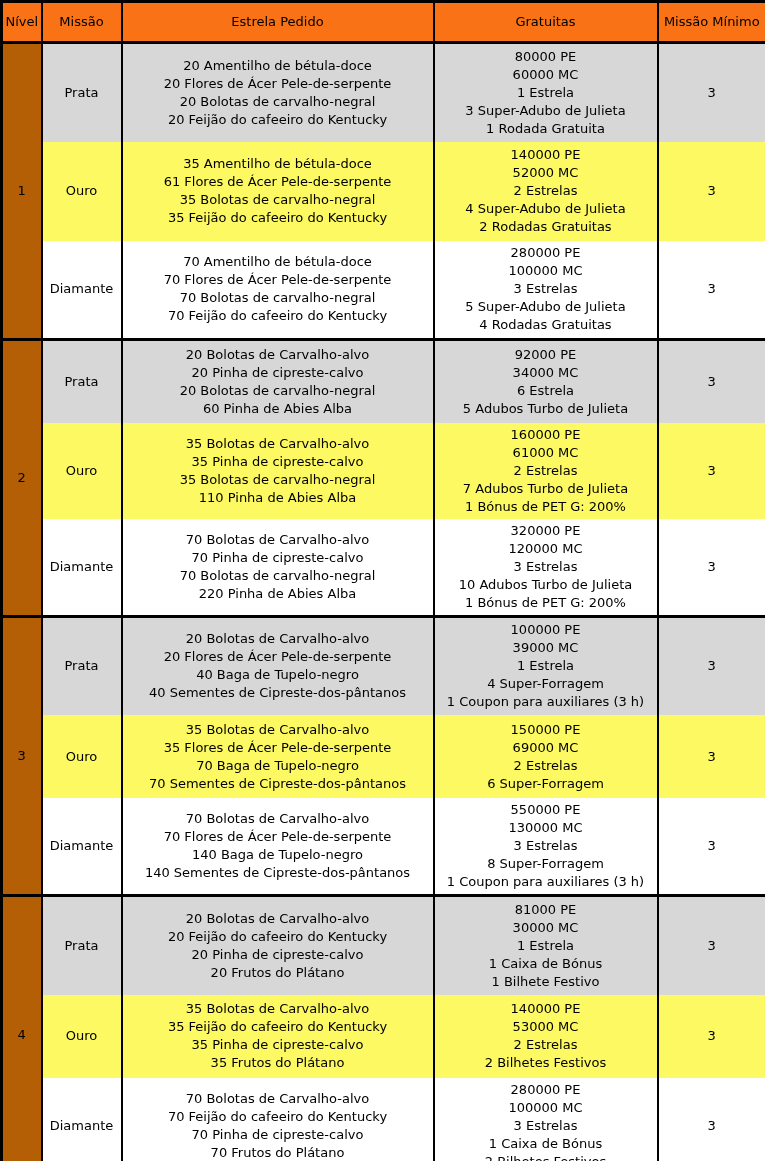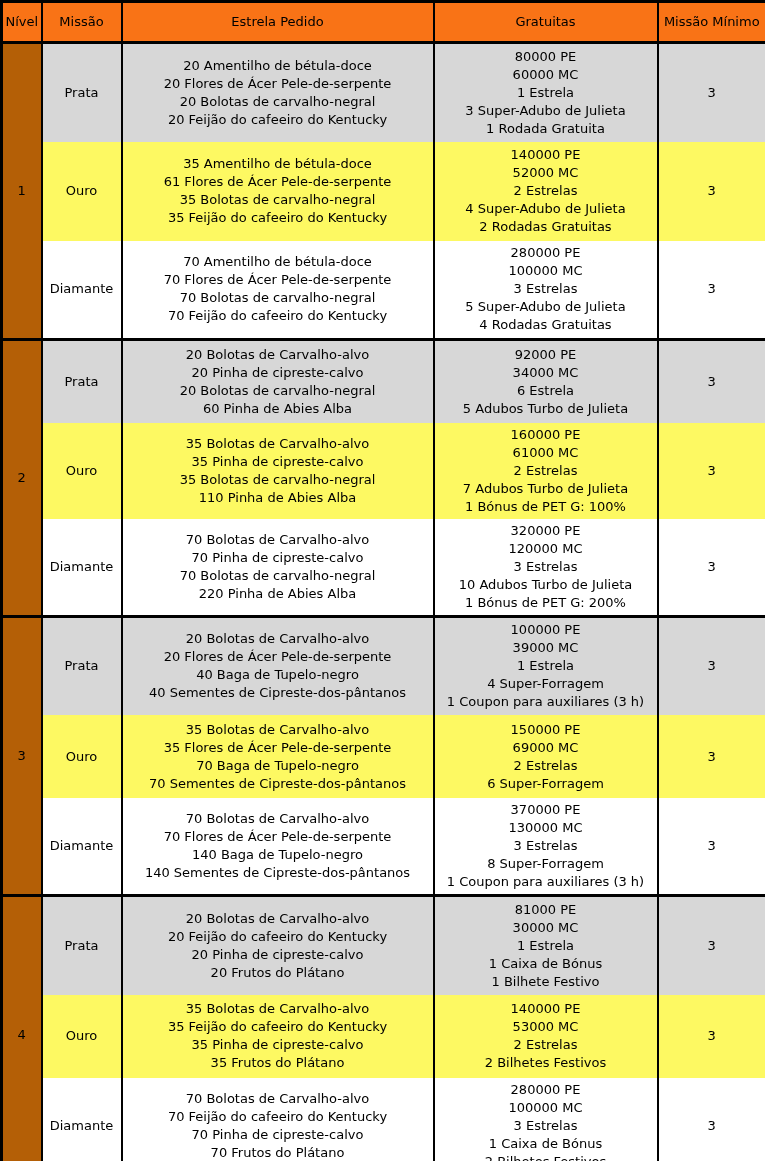--- a/index.html
+++ b/index.html
@@ -104,21 +104,21 @@
     <tr class="rh96">
       <td class="gold">Ouro</td>
       <td class="gold lines">35 Bolotas de Carvalho-alvo
 35 Pinha de cipreste-calvo
 35 Bolotas de carvalho-negral
 110 Pinha de Abies Alba</td>
       <td class="gold lines">160000 PE
 61000 MC
 2 Estrelas
 7 Adubos Turbo de Julieta
-1 Bónus de PET G: 100%</td>
+1 Bónus de PET G: 200%</td>
       <td class="gold">3</td>
     </tr>
     <tr class="rh96">
       <td class="diamond">Diamante</td>
       <td class="diamond lines">70 Bolotas de Carvalho-alvo
 70 Pinha de cipreste-calvo
 70 Bolotas de carvalho-negral
 220 Pinha de Abies Alba</td>
       <td class="diamond lines">320000 PE
 120000 MC
@@ -155,21 +155,21 @@
 2 Estrelas
 6 Super-Forragem</td>
       <td class="gold">3</td>
     </tr>
     <tr class="rh92">
       <td class="diamond">Diamante</td>
       <td class="diamond lines">70 Bolotas de Carvalho-alvo
 70 Flores de Ácer Pele-de-serpente
 140 Baga de Tupelo-negro
 140 Sementes de Cipreste-dos-pântanos</td>
-      <td class="diamond lines">370000 PE
+      <td class="diamond lines">550000 PE
 130000 MC
 3 Estrelas
 8 Super-Forragem
 1 Coupon para auxiliares (3 h)</td>
       <td class="diamond">3</td>
     </tr>
   </tbody>
 
   <tbody>
     <tr class="rh99">

